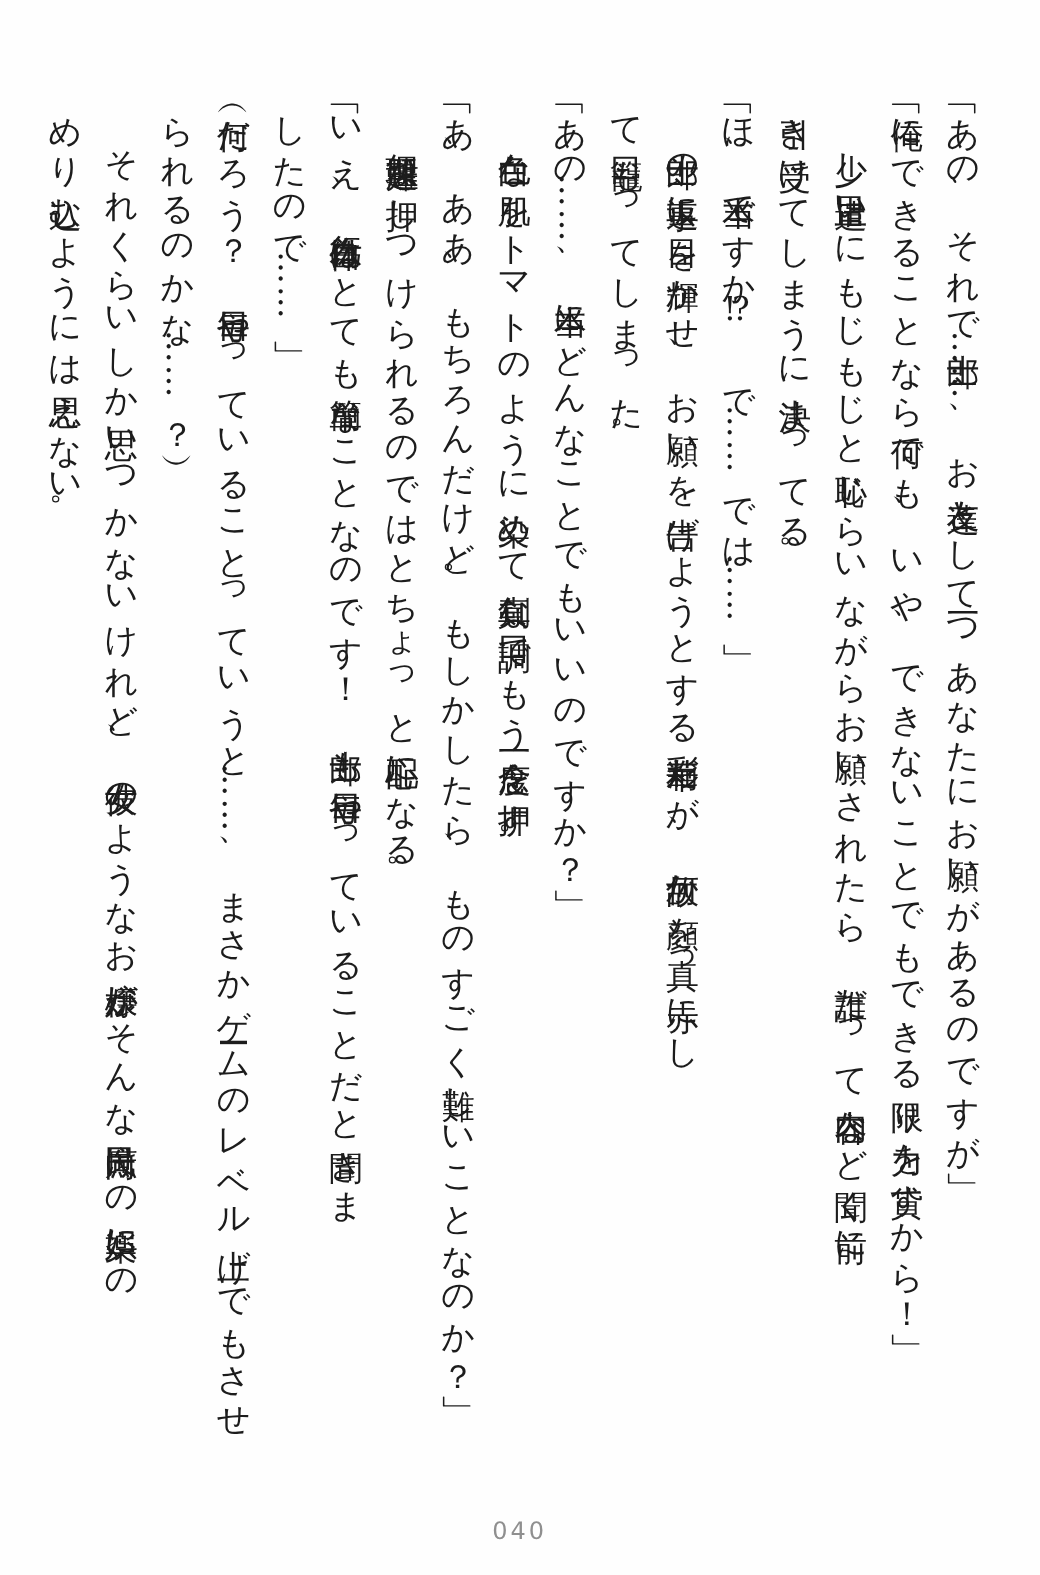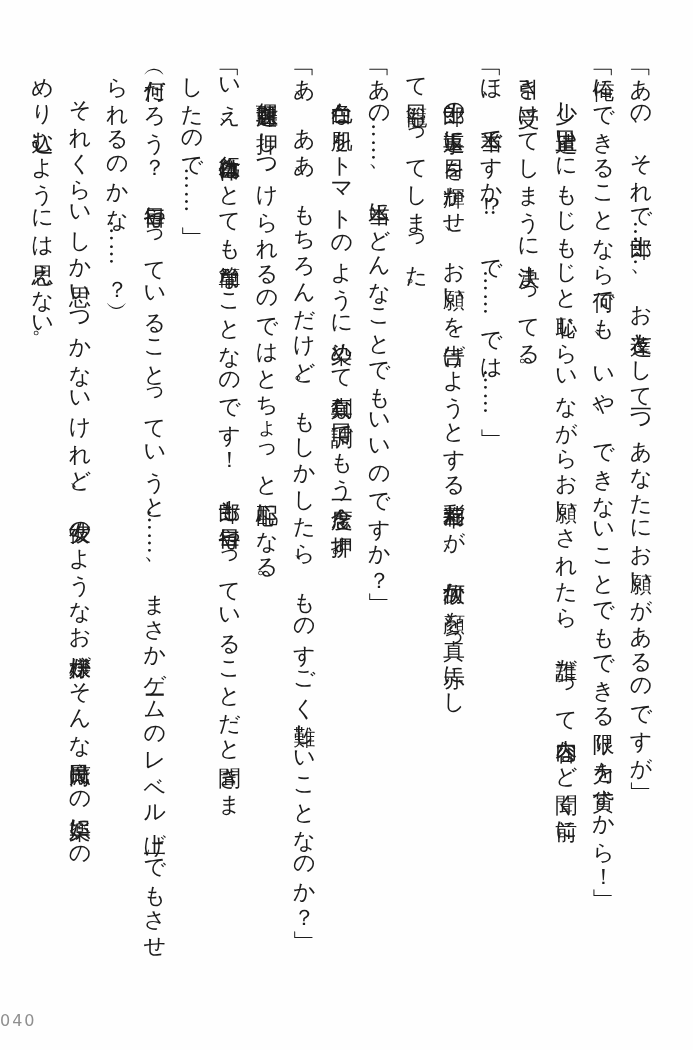--- a/index.html
+++ b/index.html
@@ -33,21 +33,21 @@
     padding: 0;
   }
   .text-line.indent {
     text-indent: 23.2px;
   }
   .page-number {
     position: absolute;
     bottom: 20px;
     left: 0;
     width: 100%;
-    text-align: left;
+    text-align: center;
     font-family: "DejaVu Sans", "Liberation Sans", sans-serif;
     font-size: 16px;
     font-weight: 400;
     color: #8f8f8f;
     letter-spacing: 2px;
   }
 </style>
 </head>
 <body>
 

